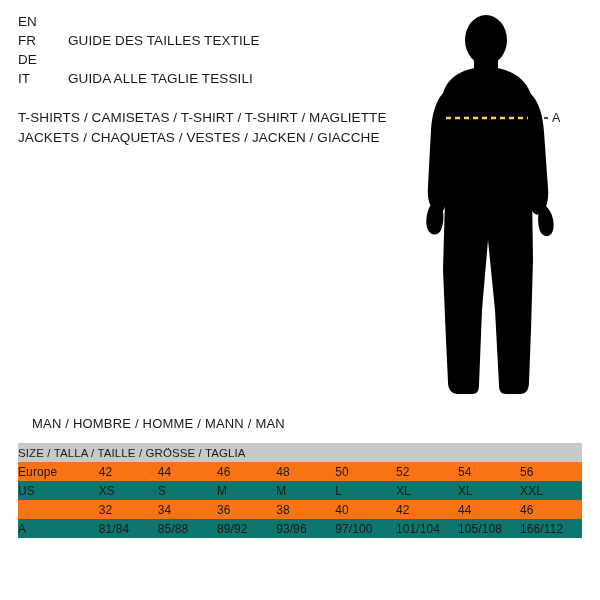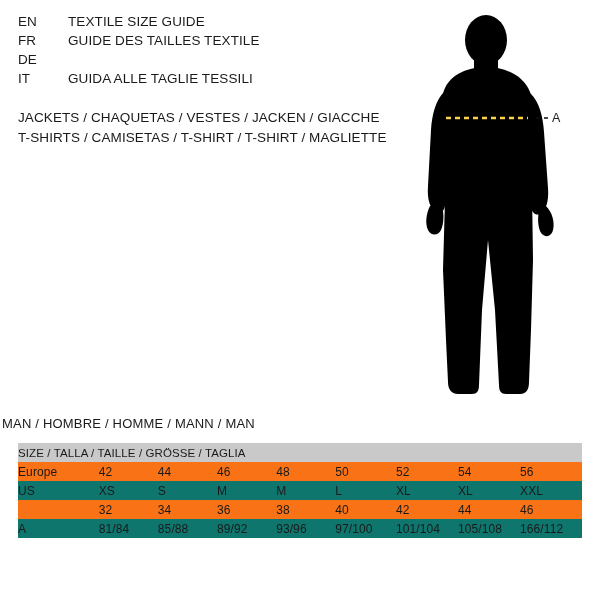--- a/index.html
+++ b/index.html
@@ -74,21 +74,21 @@
     left: 152px;
     top: 101px;
     font-size: 12.5px;
     color: #1a1a1a;
     letter-spacing: 0.5px;
   }
 
   
   .table-title {
     position: absolute;
-    left: 2px;
+    left: 32px;
     top: 416px;
     font-size: 13px;
     letter-spacing: 0.2px;
     font-weight: 400;
   }
   table.size-table {
     position: absolute;
     left: 18px;
     top: 443px;
     width: 564px;
@@ -130,38 +130,37 @@
   }
 </style>
 </head>
 <body>
 
 <div class="page">
 
   <div class="lang-block">
     <div class="lang-row">
       <span class="lang-code">EN</span>
-      <span class="lang-text">TEXTILE SIZE GUIDE</span>
     </div>
     <div class="lang-row">
       <span class="lang-code">FR</span>
       <span class="lang-text">GUIDE DES TAILLES TEXTILE</span>
     </div>
     <div class="lang-row">
       <span class="lang-code">DE</span>
     </div>
     <div class="lang-row">
       <span class="lang-code">IT</span>
       <span class="lang-text">GUIDA ALLE TAGLIE TESSILI</span>
     </div>
   </div>
 
   <div class="category-block">
+    <div class="category-line">T-SHIRTS / CAMISETAS / T-SHIRT / T-SHIRT / MAGLIETTE</div>
     <div class="category-line">JACKETS / CHAQUETAS / VESTES / JACKEN / GIACCHE</div>
-    <div class="category-line">T-SHIRTS / CAMISETAS / T-SHIRT / T-SHIRT / MAGLIETTE</div>
   </div>
 
   <div class="figure-wrap">
     <svg width="200" height="400" viewBox="0 0 200 400" aria-hidden="true">
       <g fill="#000000">
 
         <ellipse cx="86" cy="30" rx="21" ry="25"></ellipse>
 
         <rect x="74" y="48" width="24" height="14"></rect>
 

